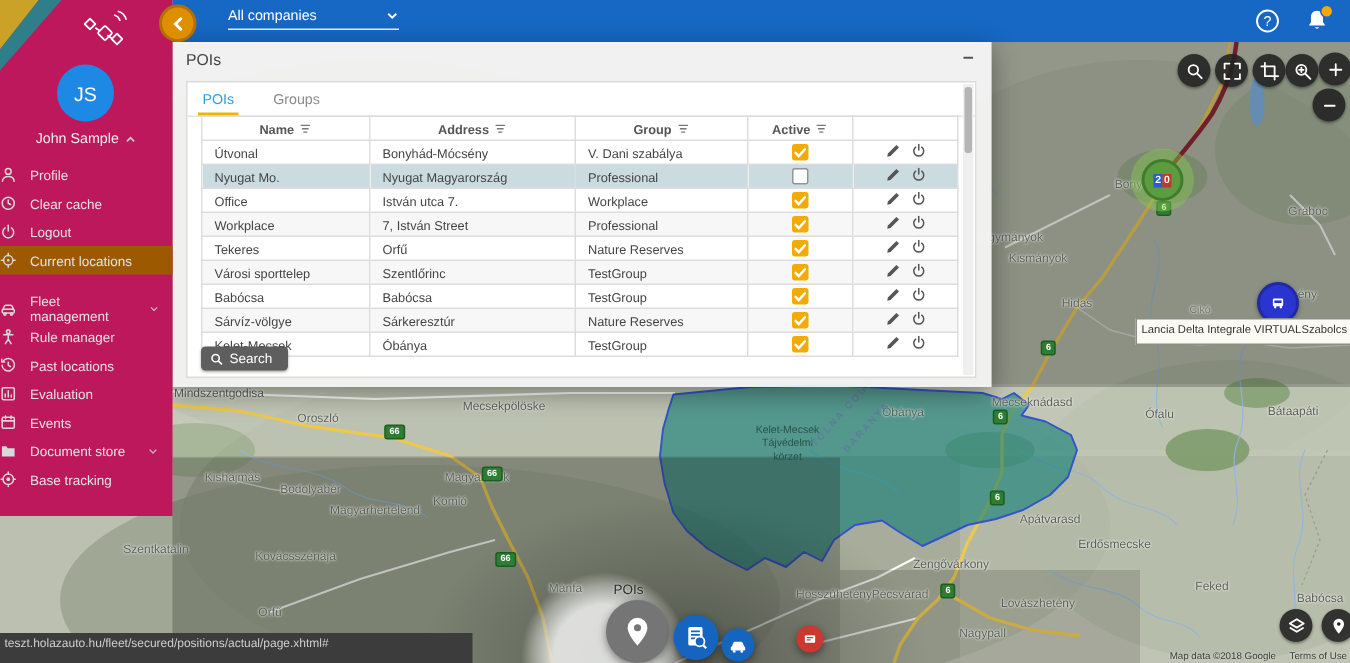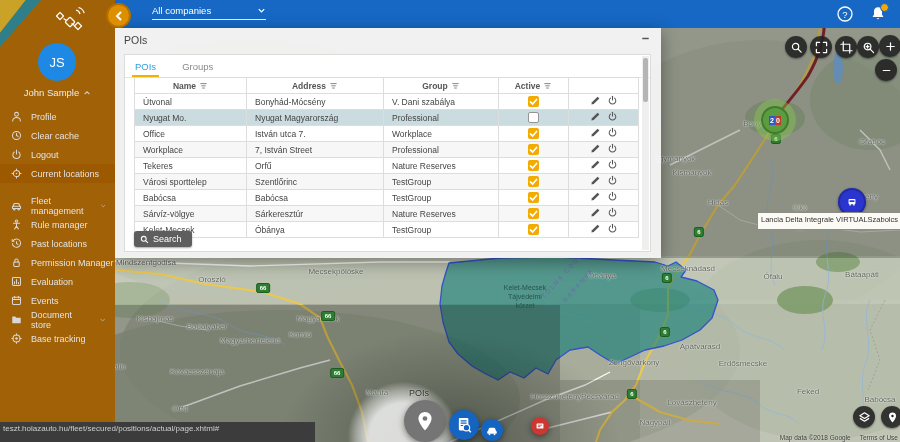--- a/index.html
+++ b/index.html
@@ -48,31 +48,31 @@
            color:#fff;font-size:9.5px;border-bottom:1px solid rgba(255,255,255,.9);padding-bottom:3px;}
   .company svg{width:9px;height:9px;stroke:#fff;fill:none;stroke-width:1.4;}
   .tb-ico{position:absolute;top:5px;width:18px;height:18px;}
   .badge{position:absolute;right:-2px;top:-2px;width:7px;height:7px;border-radius:50%;background:#f5a800;border:1px solid #1668c4;}
 
   .back-btn{position:absolute;left:106px;top:3px;width:25px;height:25px;border-radius:50%;background:#dd8f00;
             border:2px solid #b37000;z-index:40;display:flex;align-items:center;justify-content:center;box-sizing:border-box;}
   .back-btn svg{width:12px;height:12px;}
 
   
-  .sidebar{position:absolute;left:0;top:0;width:115px;height:442px;background:#a16207;z-index:30;}
+  .sidebar{position:absolute;left:0;top:0;width:115px;height:344px;background:#be185d;z-index:30;}
   .logo-yellow{position:absolute;left:0;top:0;width:0;height:0;border-top:33px solid #c9a227;border-right:26px solid transparent;}
   .logo-teal{position:absolute;left:0;top:0;width:41px;height:47px;background:#2e7f89;
              clip-path:polygon(63% 0,100% 0,0 100%,0 70%);}
   .avatar{position:absolute;left:38px;top:43px;width:38px;height:38px;border-radius:50%;background:#1e88e5;
           color:#fff;font-size:13px;display:flex;align-items:center;justify-content:center;}
   .username{position:absolute;top:87px;left:0;width:115px;text-align:center;color:#ededed;font-size:9.5px;
             display:flex;align-items:center;justify-content:center;gap:4px;}
   .username svg{width:8px;height:8px;stroke:#ccc;fill:none;stroke-width:1.4;}
   .side-menu{position:absolute;left:0;top:107px;width:115px;}
-  .side-item{height:19px;display:flex;align-items:center;padding-left:11px;gap:9px;color:#e3e3e3;font-size:9px;cursor:pointer;}
+  .side-item{height:19px;display:flex;align-items:center;gap:9px;color:#e3e3e3;font-size:9px;cursor:pointer;}
   .side-item.gap{margin-top:13px;}
   .side-item.active{background:#9c5900;}
   .side-item .ic{width:11px;height:11px;flex:0 0 11px;color:#d8d8d8;}
   .side-item .chev{margin-left:auto;margin-right:9px;width:8px;height:8px;color:#bbb;}
   .ic svg,.chev svg{width:100%;height:100%;stroke:currentColor;fill:none;stroke-width:1.1;stroke-linecap:round;stroke-linejoin:round;}
 
   
   .modal{position:absolute;left:115px;top:28px;width:546px;height:230px;background:rgba(248,248,248,.93);
          box-shadow:0 4px 16px rgba(0,0,0,.38);z-index:20;}
   .modal-title{position:absolute;left:9px;top:6px;font-size:10.5px;color:#444;}
@@ -178,21 +178,21 @@
         <span class="mlabel" style="left: 318px; top: 318px;">Magyarszék</span>
         <span class="mlabel" style="left: 300px; top: 334px;">Komló</span>
         <span class="mlabel" style="left: 197px; top: 371px;">Kovácsszénája</span>
         <span class="mlabel" style="left: 104px; top: 366px;">Szentkatalin</span>
         <span class="mlabel" style="left: 180px; top: 408px;">Orfű</span>
         <span class="mlabel" style="left: 196px; top: 431px;">Abaliget</span>
         <span class="mlabel" style="left: 377px; top: 392px;">Mánfa</span>
         <span class="mlabel" style="left: 556px; top: 396px;">Hosszúhetény</span>
         <span class="mlabel" style="left: 600px; top: 396px;">Pécsvárad</span>
         <span class="mlabel" style="left: 655px; top: 422px;">Nagypall</span>
-        <span class="mlabel" style="left: 634px; top: 362px;">Zengővárkony</span>
+        <span class="mlabel" style="left: 634px; top: 376px;">Zengővárkony</span>
         <span class="mlabel" style="left: 700px; top: 346px;">Apátvarasd</span>
         <span class="mlabel" style="left: 743px; top: 363px;">Erdősmecske</span>
         <span class="mlabel" style="left: 808px; top: 391px;">Feked</span>
         <span class="mlabel" style="left: 692px; top: 402px;">Lovászhetény</span>
         <span class="mlabel" style="left: 880px; top: 399px;">Babócsa</span>
         <span class="mlabel" style="left: 773px; top: 276px;">Ófalu</span>
         <span class="mlabel" style="left: 862px; top: 274px;">Bátaapáti</span>
         <span class="mlabel" style="left: 688px; top: 268px;">Mecseknádasd</span>
         <span class="mlabel" style="left: 602px; top: 275px;">Óbánya</span>
         <span class="mlabel" style="left: 872px; top: 141px;">Grábóc</span>
@@ -445,27 +445,20 @@
         <div class="side-item">
           <span class="ic"><svg viewBox="0 0 12 12">
               <path d="M2.2 3.2A4.5 4.5 0 1 1 1.5 6"></path>
               <path d="M1.3 1.6v2h2"></path>
               <path d="M6 3.8V6l1.6 1"></path>
             </svg></span>
           <span>Past locations</span>
         </div>
         <div class="side-item">
           <span class="ic"><svg viewBox="0 0 12 12">
-              <rect x="3" y="5.4" width="6" height="5" rx="1"></rect>
-              <path d="M4.2 5.4V4a1.8 1.8 0 0 1 3.6 0v1.4"></path>
-            </svg></span>
-          <span>Permission Manager</span>
-        </div>
-        <div class="side-item">
-          <span class="ic"><svg viewBox="0 0 12 12">
               <rect x="1.6" y="1.6" width="8.8" height="8.8" rx="1"></rect>
               <path d="M3.8 8.4V6.2M6 8.4V3.8M8.2 8.4V7"></path>
             </svg></span>
           <span>Evaluation</span>
         </div>
         <div class="side-item">
           <span class="ic"><svg viewBox="0 0 12 12">
               <rect x="1.6" y="2.4" width="8.8" height="8" rx="1"></rect>
               <path d="M1.6 5h8.8M4 1.4v2M8 1.4v2"></path>
             </svg></span>

